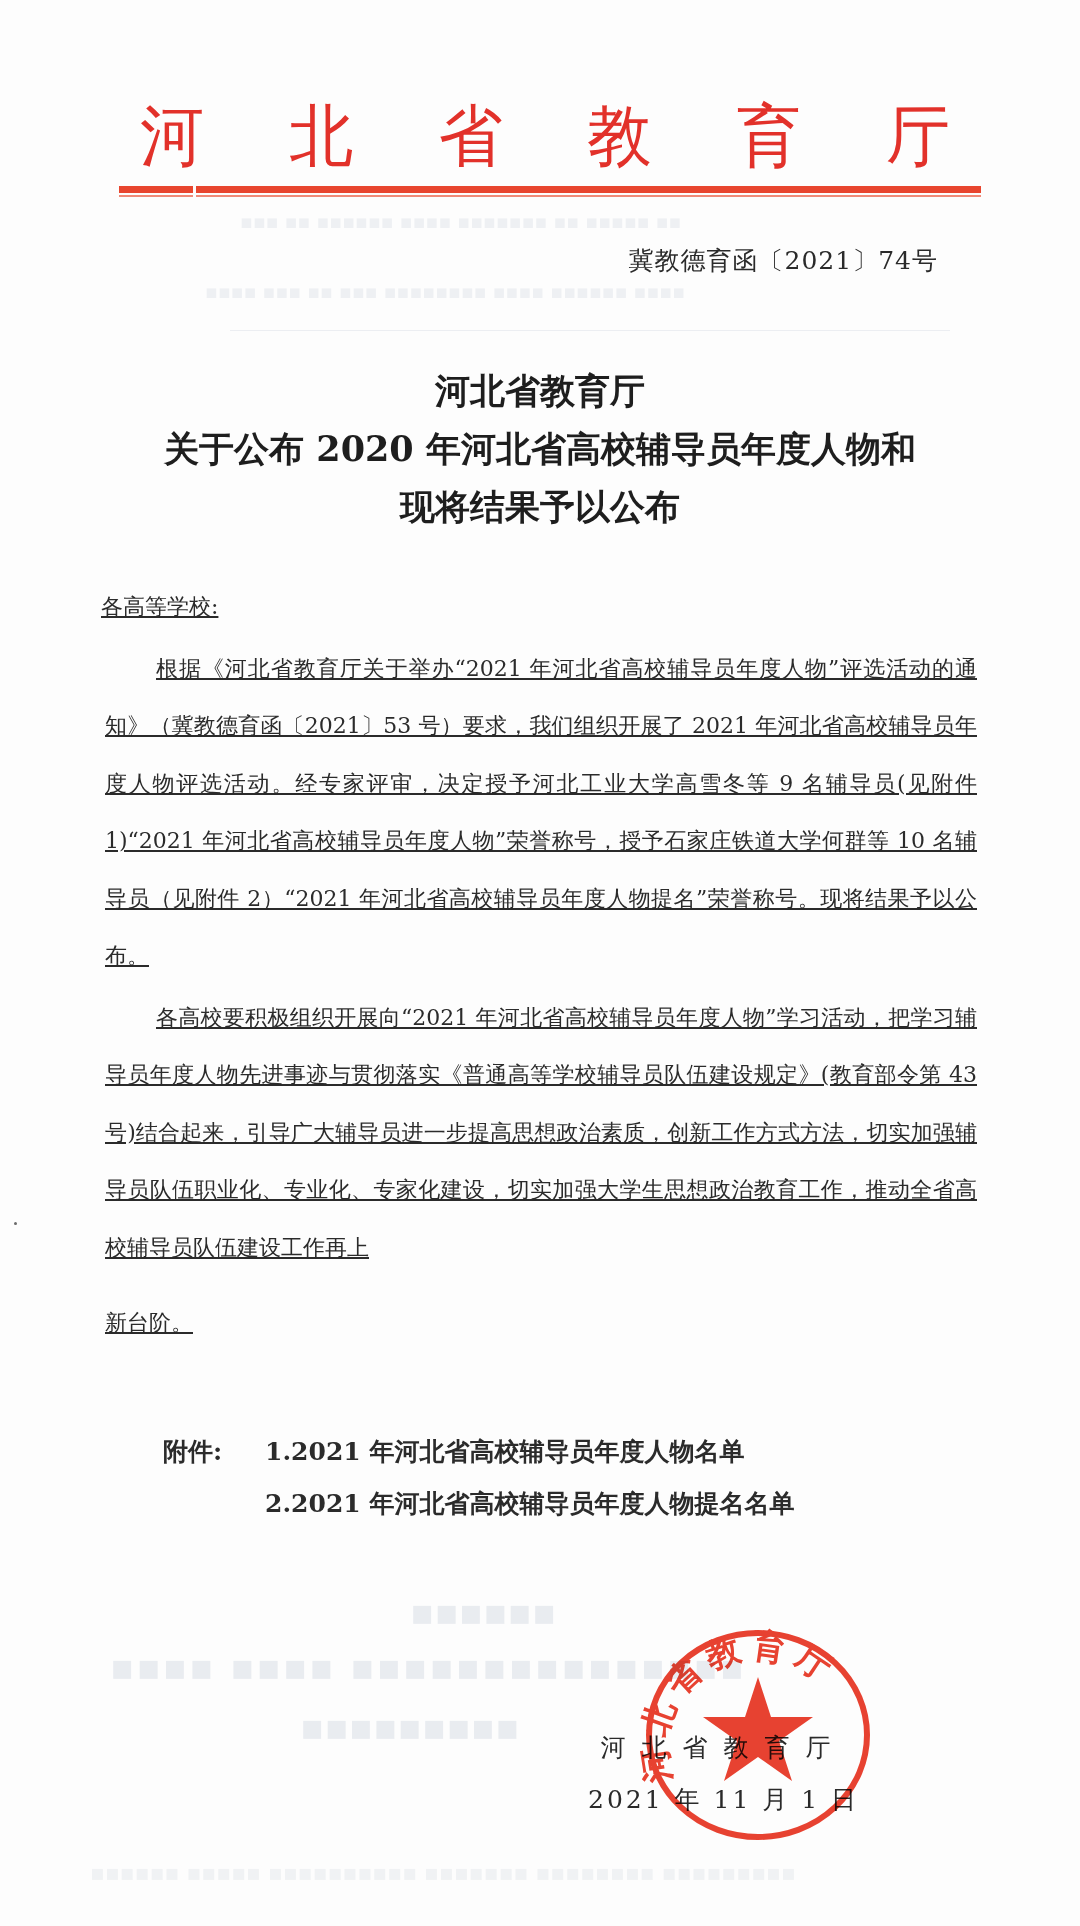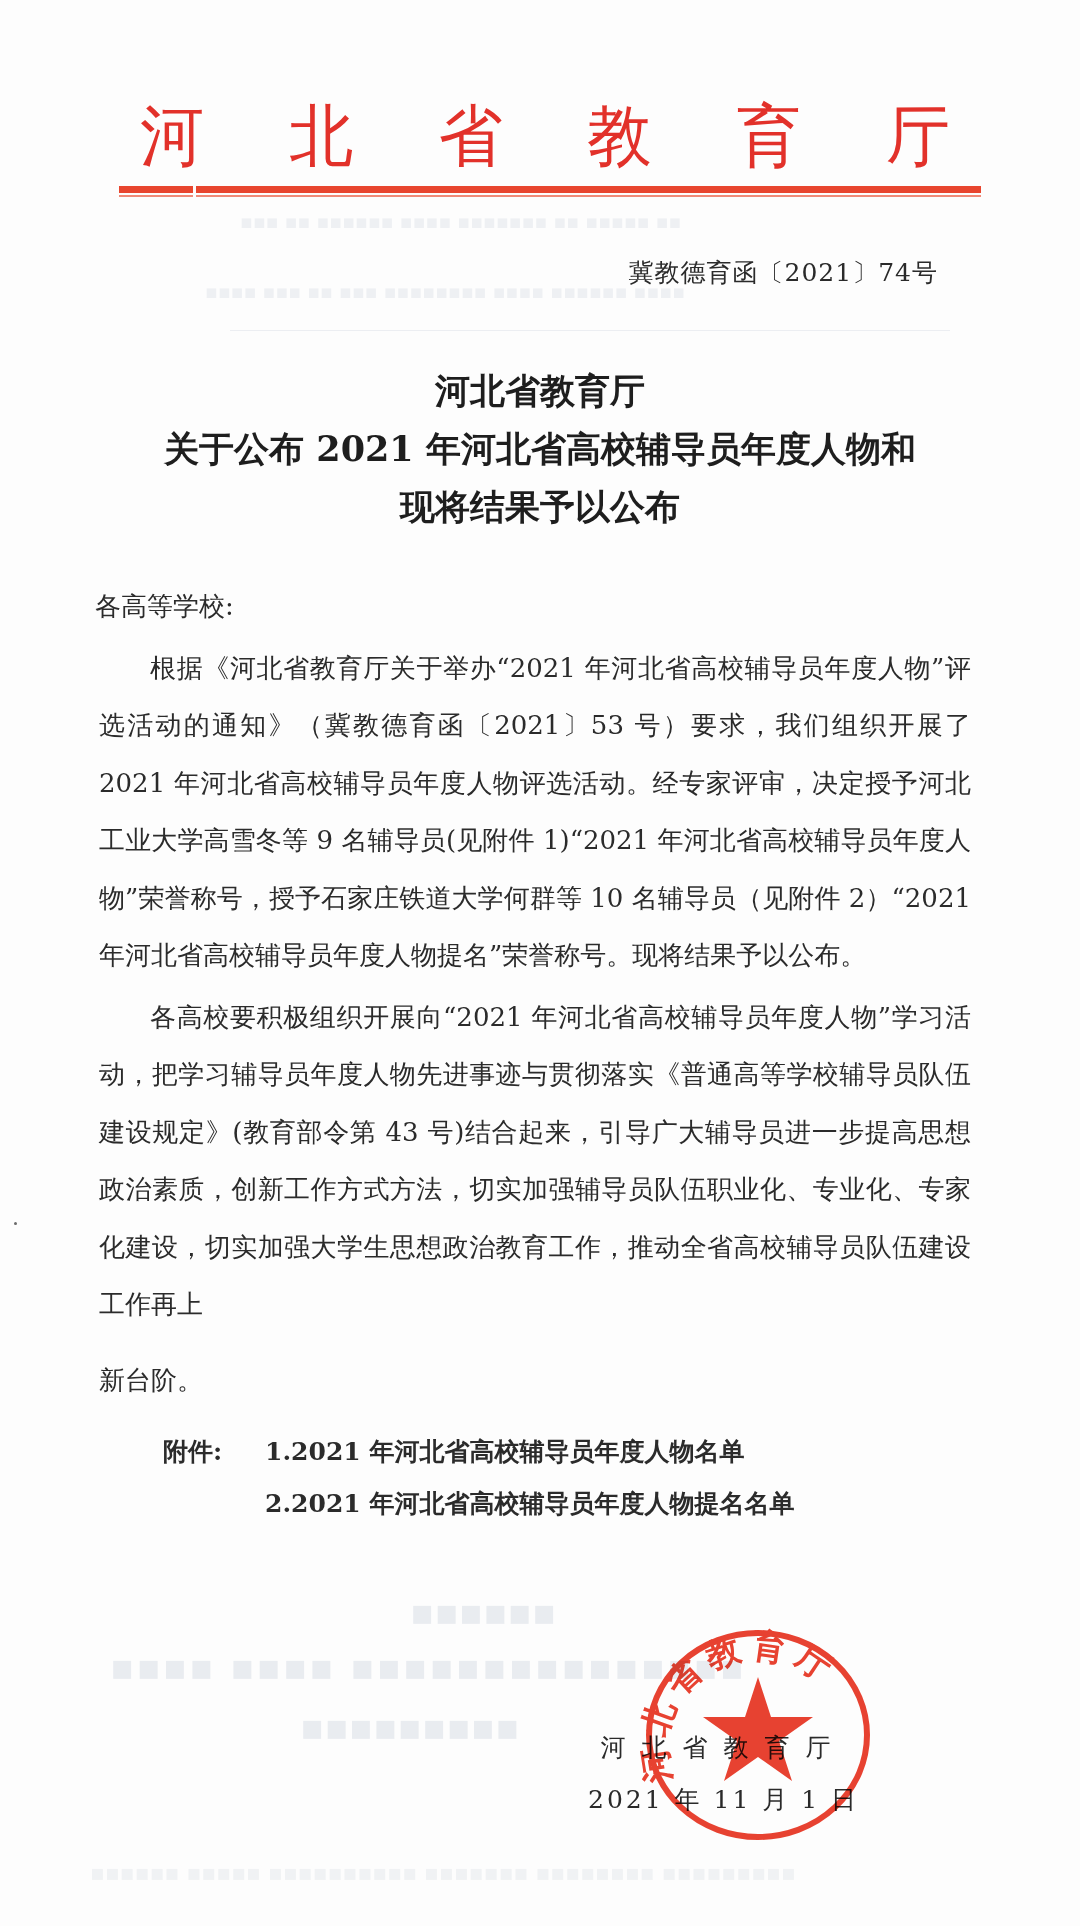--- a/index.html
+++ b/index.html
@@ -53,21 +53,21 @@
     position: absolute;
     left: 0; right: 0;
     top: 9px;
     height: 2px;
     background: #f08a78;
   }
   
   .doc-number {
     position: absolute;
     right: 142px;
-    top: 256px;
+    top: 244px;
     font-size: 25px;
     letter-spacing: 1px;
     color: #2a2a2a;
   }
   .divider-faint {
     position: absolute;
     left: 230px;
     top: 330px;
     width: 720px;
     height: 1px;
@@ -85,26 +85,27 @@
     font-family: "DejaVu Serif", "Liberation Serif", serif;
     font-weight: bold;
     font-size: 35px;
     line-height: 58px;
     color: #1e1e1e;
     letter-spacing: 0px;
   }
   
   .body {
     position: absolute;
-    left: 95px;
+    left: 101px;
     top: 578px;
     width: 880px;
-    font-size: 26px;
+    font-size: 22px;
     line-height: 57.5px;
     color: #2b2b2b;
+    text-decoration: underline;
   }
   .salutation { margin: 0; }
   .para {
     margin: 4px;
     text-indent: 51px;
     text-align: justify;
   }
   .para.tail { text-indent: 0; margin-top: 18px; }
   
   .attachments {
@@ -184,21 +185,21 @@
     <span>厅</span>
   </div>
   <div class="red-rule left"></div>
   <div class="red-rule right"></div>
 
   <div class="doc-number">冀教德育函〔2021〕74号</div>
   <div class="divider-faint"></div>
 
   <div class="title-block">
     <div class="title-line">河北省教育厅</div>
-    <div class="title-line">关于公布 2021 年河北省高校辅导员年度人物和</div>
+    <div class="title-line">关于公布 2020 年河北省高校辅导员年度人物和</div>
     <div class="title-line">现将结果予以公布</div>
   </div>
 
   <div class="body">
     <p class="salutation">各高等学校:</p>
     <p class="para">根据《河北省教育厅关于举办“2021 年河北省高校辅导员年度人物”评选活动的通知》（冀教德育函〔2021〕53 号）要求，我们组织开展了 2021 年河北省高校辅导员年度人物评选活动。经专家评审，决定授予河北工业大学高雪冬等 9 名辅导员(见附件 1)“2021 年河北省高校辅导员年度人物”荣誉称号，授予石家庄铁道大学何群等 10 名辅导员（见附件 2）“2021 年河北省高校辅导员年度人物提名”荣誉称号。现将结果予以公布。</p>
     <p class="para">各高校要积极组织开展向“2021 年河北省高校辅导员年度人物”学习活动，把学习辅导员年度人物先进事迹与贯彻落实《普通高等学校辅导员队伍建设规定》(教育部令第 43 号)结合起来，引导广大辅导员进一步提高思想政治素质，创新工作方式方法，切实加强辅导员队伍职业化、专业化、专家化建设，切实加强大学生思想政治教育工作，推动全省高校辅导员队伍建设工作再上</p>
     <p class="para tail">新台阶。</p>
   </div>
 

